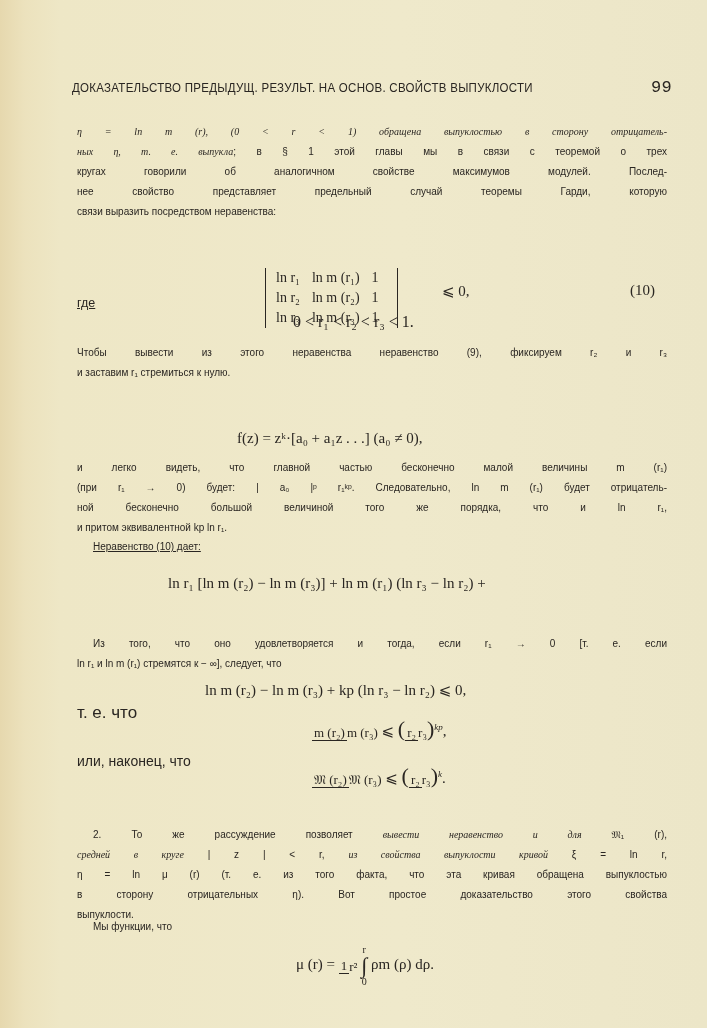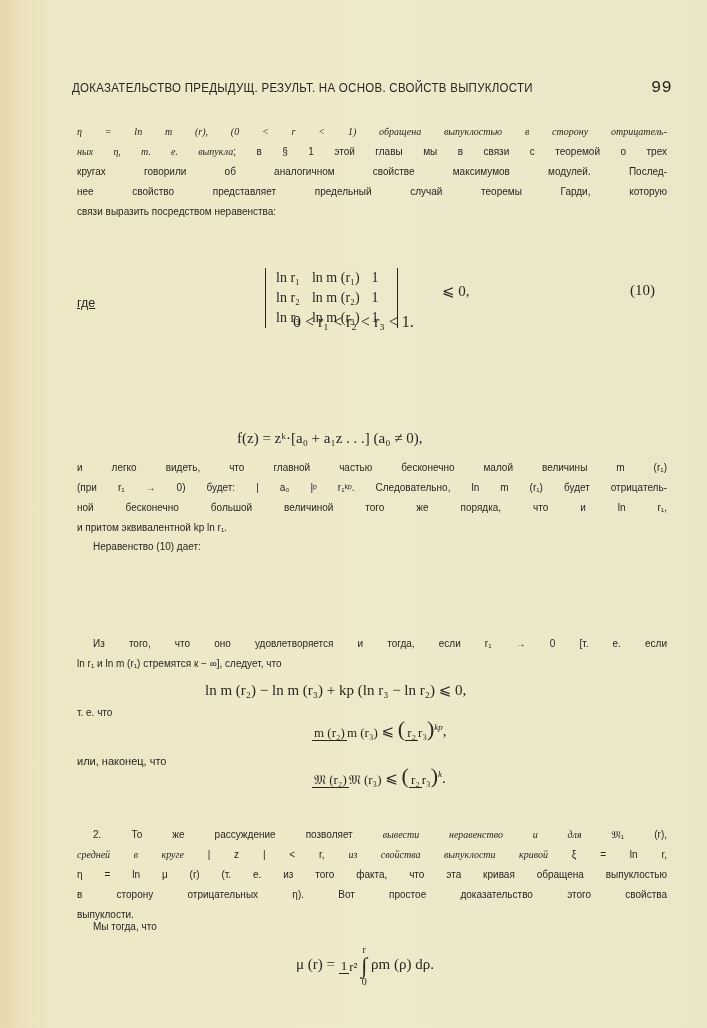--- a/index.html
+++ b/index.html
@@ -82,54 +82,59 @@
           </tr>
     </tbody>
       </table>
   </div>
   <div class="eq" style="left:432px; top:282px;">⩽ 0,</div>
   <div class="eq" style="left:620px; top:282px;">(10)</div>
 
   <div class="txt" style="top:293px; font-size:12.5px;text-decoration:underline;">где</div>
   <div class="eq" style="left:283px; top:313px; font-size:16px;">0 &lt; r₁ &lt; r₂ &lt; r₃ &lt; 1.</div>
 
+  <div class="txt" style="top:343px;">
+    <span class="line">Чтобы вывести из этого неравенства неравенство (9), фиксируем r₂ и r₃</span>
+    <span class="line last">и заставим r₁ стремиться к нулю.</span>
+  </div>
 
 
   <div class="eq" style="left:227px; top:430px;">f(z) = zᵏ·[a₀ + a₁z . . .]  (a₀ ≠ 0),</div>
 
   <div class="txt" style="top:458px;">
     <span class="line">и легко видеть, что главной частью бесконечно малой величины m (r₁)</span>
     <span class="line">(при r₁ → 0) будет: | a₀ |ᵖ r₁ᵏᵖ. Следовательно, ln m (r₁) будет отрицатель-</span>
     <span class="line">ной бесконечно большой величиной того же порядка, что и ln r₁,</span>
     <span class="line last">и притом эквивалентной kp ln r₁.</span>
   </div>
-  <div class="txt ind" style="top:537px;">Неравенство (10) дает:</div>
+  <div class="txt ind" style="top:537px;text-decoration:underline;">Неравенство (10) дает:</div>
 
+  <div class="eq" style="left:158px; top:575px;">ln r₁ [ln m (r₂) − ln m (r₃)] + ln m (r₁) (ln r₃ − ln r₂) +</div>
 
   <div class="txt ind" style="top:634px;">
     <span class="line">Из того, что оно удовлетворяется и тогда, если r₁ → 0 [т. е. если</span>
     <span class="line last" style="text-indent:0">ln r₁ и ln m (r₁) стремятся к − ∞], следует, что</span>
   </div>
 
   <div class="eq" style="left:195px; top:681px;">ln m (r₂) − ln m (r₃) + kp (ln r₃ − ln r₂) ⩽ 0,</div>
-  <div class="txt" style="top:703px; font-size:10px;">т. е. что</div>
+  <div class="txt" style="top:703px; font-size:17px;">т. е. что</div>
 
   <div class="eq" style="left:302px; top:716px;">
     <span class="frac">
         <span class="num">m (r₂)</span>
         <span>m (r₃)</span>
       </span>
     <span>⩽</span>
     <span style="font-size:22px;">(</span><span class="frac">
         <span class="num">r₂</span>
         <span>r₃</span>
       </span><span style="font-size:22px;">)</span><sup class="it">kp</sup><span>,</span>
   </div>
 
-  <div class="txt" style="top:751px; font-size:11px;">или, наконец, что</div>
+  <div class="txt" style="top:751px; font-size:14px;">или, наконец, что</div>
 
   <div class="eq" style="left:302px; top:763px;">
     <span class="frac">
         <span class="num">𝔐 (r₂)</span>
         <span>𝔐 (r₃)</span>
       </span>
     <span>⩽</span>
     <span style="font-size:22px;">(</span><span class="frac">
         <span class="num">r₂</span>
         <span>r₃</span>
@@ -137,21 +142,21 @@
   </div>
 
   <div class="txt" style="top:825px;">
     <span class="line" style="padding-left:16px;"><span>2. То же рассуждение позволяет </span><i>вывести неравенство и для</i><span> 𝔐₁ (r),</span></span>
     <span class="line"><i>средней в круге</i><span> | z | &lt; r, </span><i>из свойства выпуклости кривой</i><span> ξ = ln r,</span></span>
     <span class="line">η = ln μ (r) (т. е. из того факта, что эта кривая обращена выпуклостью</span>
     <span class="line">в сторону отрицательных η). Вот простое доказательство этого свойства</span>
     <span class="line last">выпуклости.</span>
   </div>
 
-  <div class="txt ind" style="top:917px;">Мы тогда, что</div>
+  <div class="txt ind" style="top:917px;">Мы функции, что</div>
 
   <div class="eq" style="left:286px; top:945px;">
     <span>μ (r) =</span>
     <span class="frac">
         <span class="num">1</span>
         <span>r²</span>
       </span>
     <span style="display:inline-flex; flex-direction:column; align-items:center; vertical-align:middle; line-height:10px;">
       <span class="small">r</span>
       <span style="font-size:22px; line-height:22px;">∫</span>

